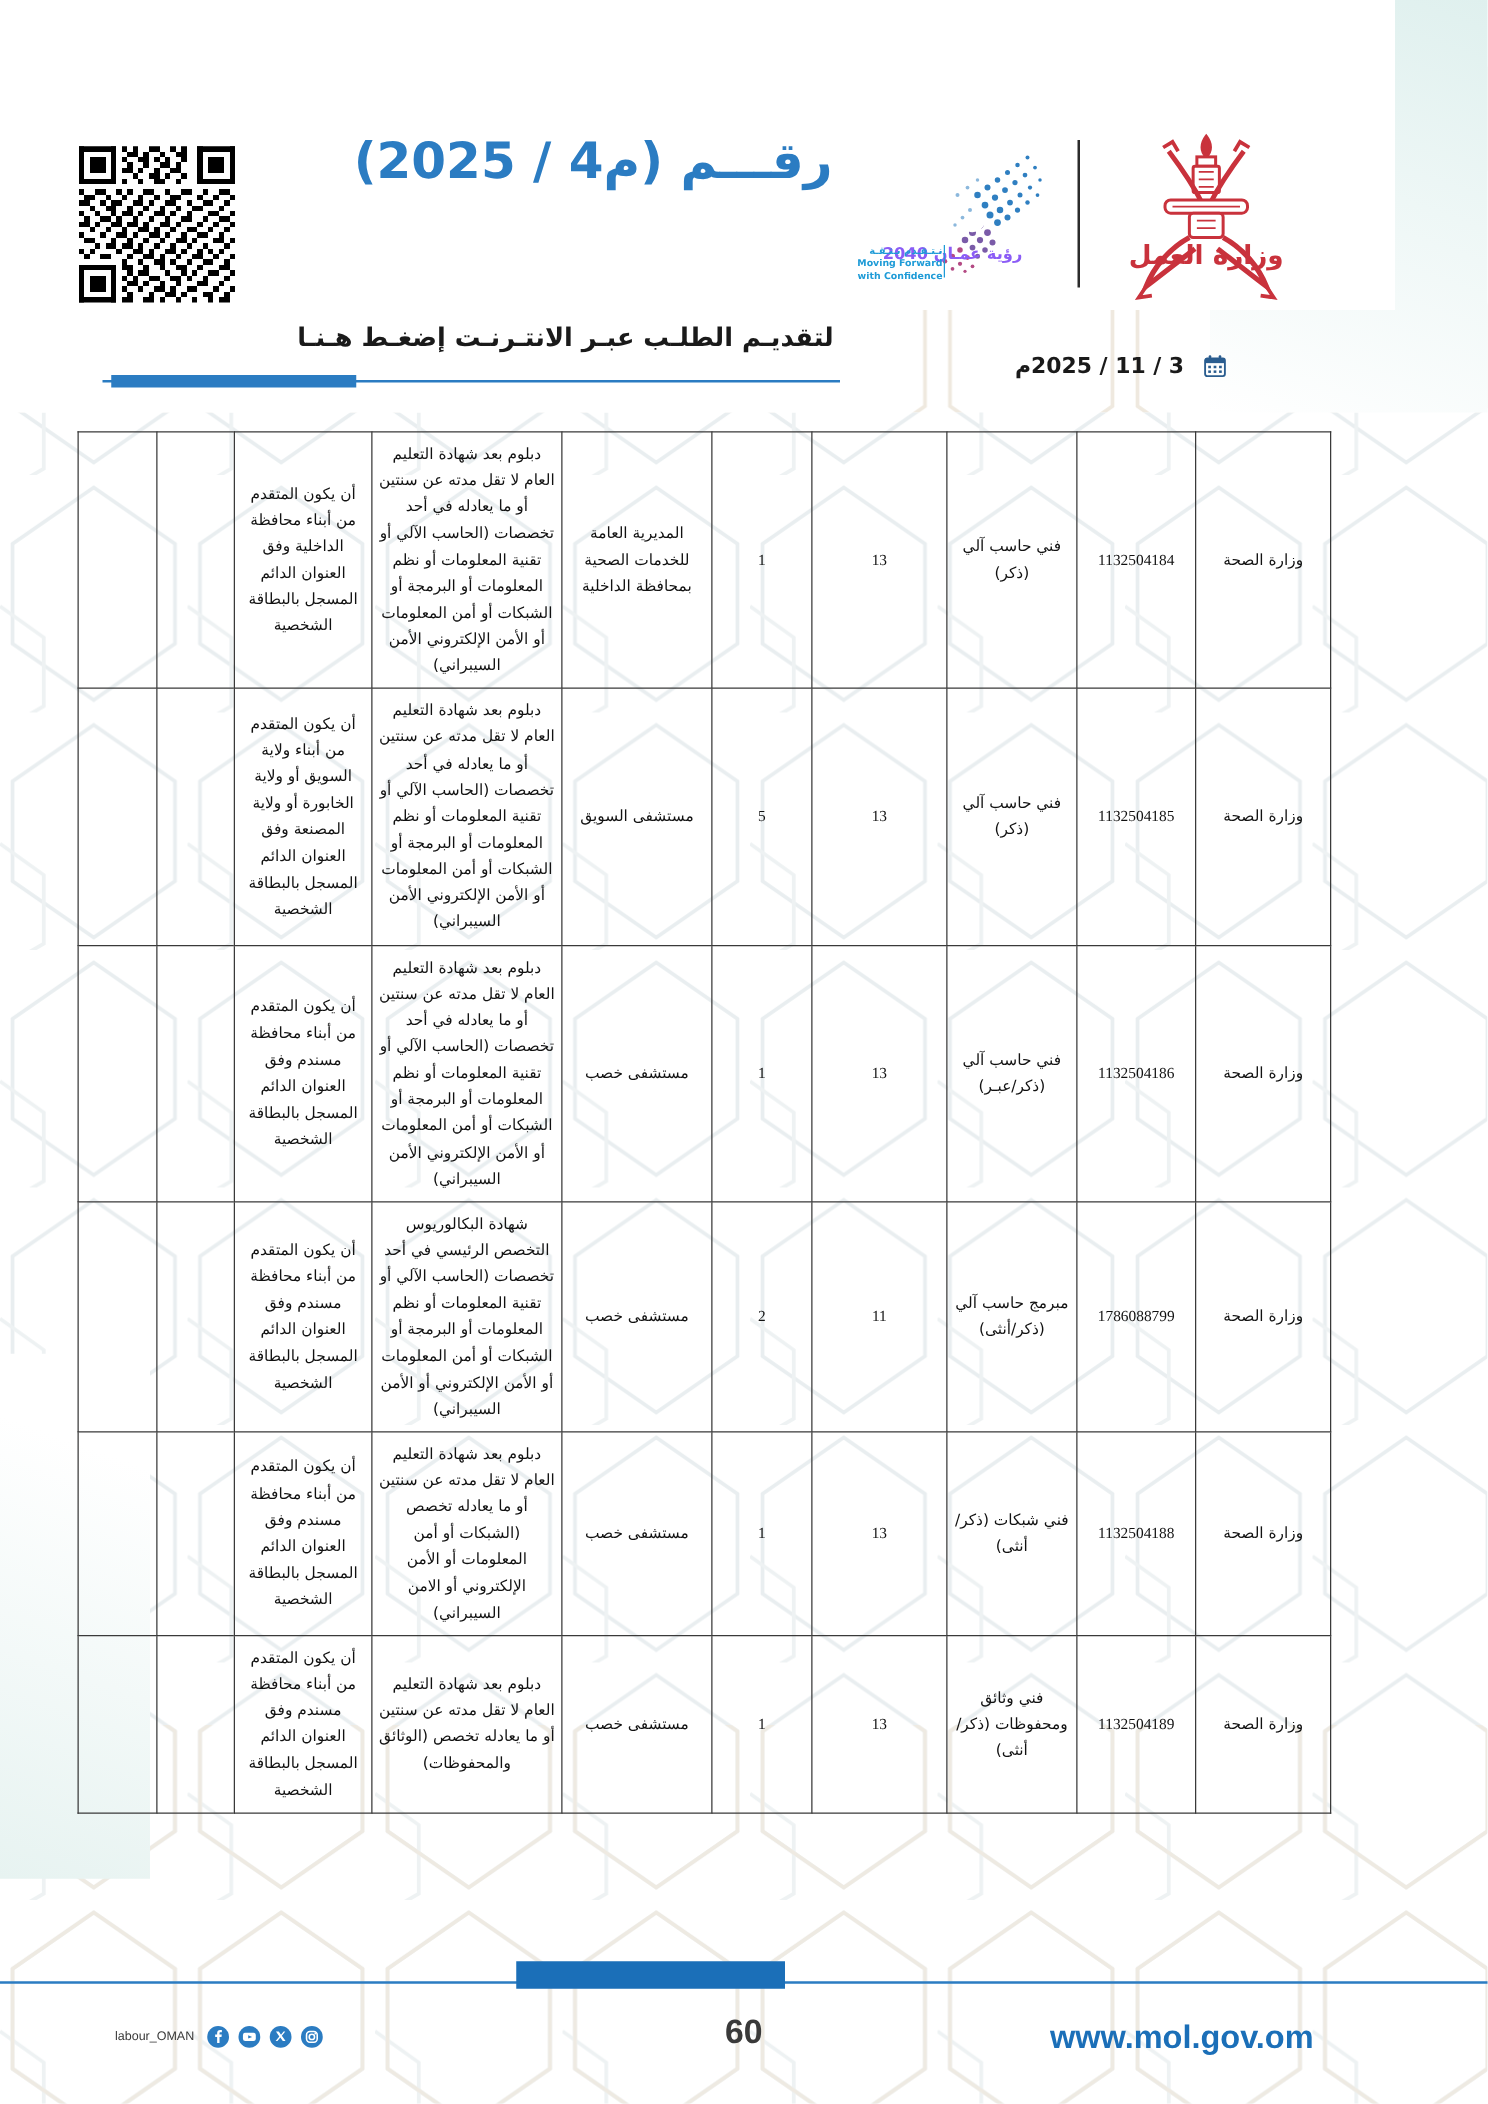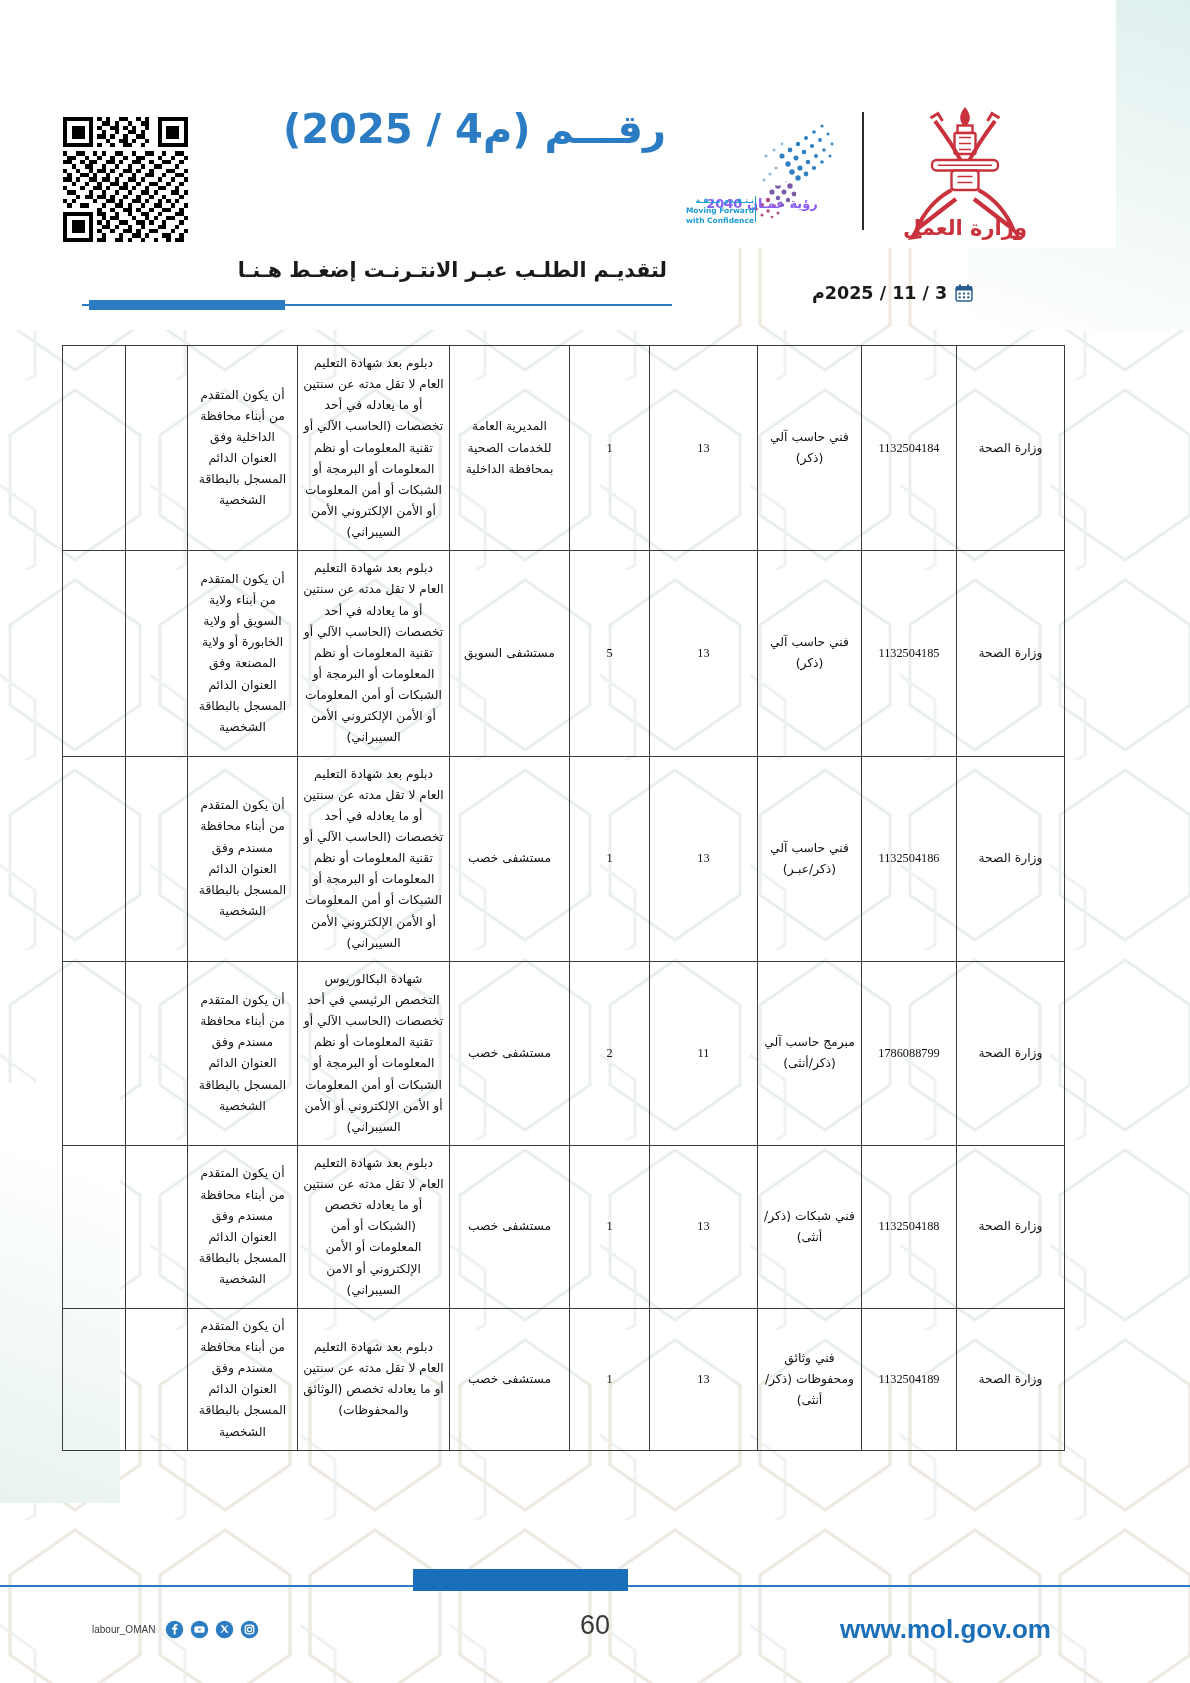--- a/index.html
+++ b/index.html
@@ -56,41 +56,41 @@
     text-align:center; font-size:20.5px; font-weight:700; color:#1a1a1a;
     letter-spacing:0px; direction:rtl; white-space:nowrap;
   }
   .rule-wrap { position:absolute; top:300px; left:82px; width:590px; height:10px; }
   .rule-thin { position:absolute; top:4px; left:0; width:590px; height:2px; background:#2b7cc2; }
   .rule-thick { position:absolute; top:0; left:7px; width:196px; height:10px; background:#2b7cc2; }
 
   
   .ministry-logo { position:absolute; top:100px; left:890px; width:150px; height:150px; text-align:center; }
   .ministry-name {
-    position:absolute; top:216px; left:880px; width:170px; text-align:center;
+    position:absolute; top:192px; left:880px; width:170px; text-align:center;
     font-size:21px; font-weight:700; color:#c9323c; direction:rtl; letter-spacing:-0.5px;
   }
   .logo-divider { position:absolute; top:112px; left:862px; width:2px; height:118px; background:#2b2b2b; }
 
   
   .vision { position:absolute; top:110px; left:672px; width:180px; height:130px; }
   .vision-text {
     position:absolute; top:196px; left:672px; width:180px; text-align:center;
     font-size:13px; font-weight:700; color:#8b5cf6; direction:rtl;
   }
   .moving-fwd {
     position:absolute; top:196px; left:668px; width:86px; text-align:right; direction:rtl;
     font-size:7.5px; font-weight:700; color:#1e9bd7; line-height:1.28;
   }
   .moving-fwd .ar { font-size:8px; color:#1e9bd7; }
   .mf-bar { position:absolute; top:196px; left:755px; width:1px; height:26px; background:#1e9bd7; }
 
   .date-row {
     position:absolute; top:280px; left:812px; width:170px; height:26px;
-    display:flex; align-items:center; justify-content:flex-end; gap:7px; direction:rtl;
+    display:flex; align-items:center; justify-content:space-between; gap:7px; direction:rtl;
   }
   .date-text { font-size:17.5px; font-weight:700; color:#1a1a1a; white-space:nowrap; }
   .cal-icon { width:20px; height:20px; flex:0 0 auto; }
 
   
   .table-wrap { position:absolute; top:345px; left:63px; width:1002px; z-index:4; }
   table.vac {
     width:1002px; border-collapse:collapse; direction:rtl;
     table-layout:fixed; background:transparent;
   }
@@ -114,21 +114,21 @@
   td.c-cond     { width:110px; font-size:12.2px; line-height:1.8; }
   td.c-blank1   { width:62px; }
   td.c-blank2   { width:63px; }
 
   
   .footer { position:absolute; bottom:0; left:0; width:1190px; height:150px; z-index:5; }
   .f-line { position:absolute; bottom:96px; left:0; width:1190px; height:2px; background:#2b7cc2; }
   .f-block { position:absolute; bottom:92px; left:413px; width:215px; height:22px; background:#1b6fb8; }
   .f-page {
     position:absolute; bottom:42px; left:0; width:1190px; text-align:center;
-    font-size:27px; font-weight:400; color:#3a3a3a; font-family:"Liberation Sans",sans-serif;
+    font-size:27px; font-weight:700; color:#3a3a3a; font-family:"Liberation Sans",sans-serif;
   }
   .f-site {
     position:absolute; bottom:38px; left:840px; width:220px; text-align:left;
     font-size:26px; font-weight:700; color:#1b6fb8; direction:ltr;
     font-family:"Liberation Sans",sans-serif;
   }
   .f-social {
     position:absolute; bottom:44px; left:92px; display:flex; align-items:center;
     gap:6px; direction:ltr;
   }

